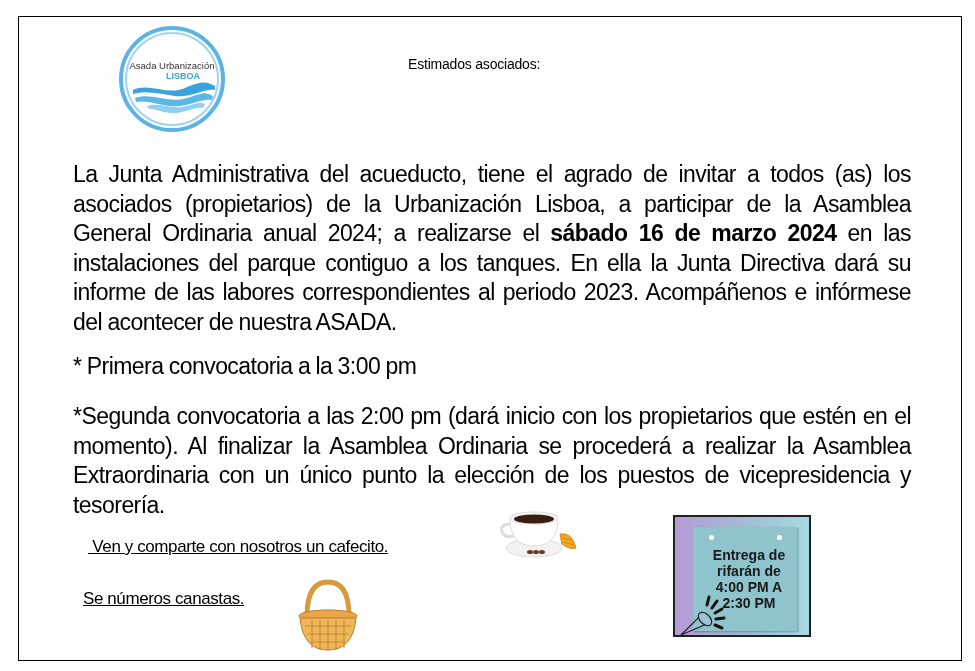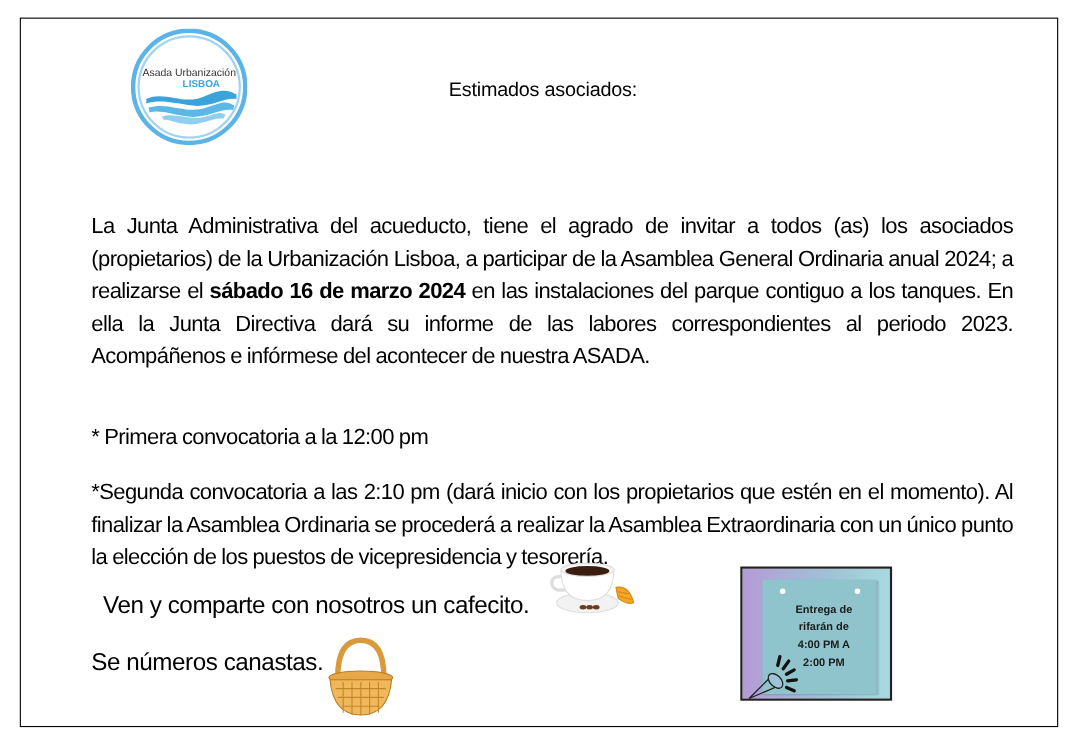--- a/index.html
+++ b/index.html
@@ -1,39 +1,39 @@
 <!DOCTYPE html>
 <html><head>
 <meta charset="utf-8">
 <style>
   html, body { margin:0; padding:0; background:#ffffff; }
   body { width:975px; height:671px; position:relative; overflow:hidden;
          font-family:"Liberation Sans", sans-serif; color:#000; }
   .frame { position:absolute; left:18px; top:16px; width:944px; height:645px;
            border:1.5px solid #000; box-sizing:border-box; }
   .logo { position:absolute; left:119px; top:26px; width:106px; height:106px;text-align:center; }
-  .greeting { position:absolute; left:408px; top:71px; font-size:18px; letter-spacing:-0.2px; }
-  .para { position:absolute; left:83px; width:838px; font-size:20px; line-height:29.5px;
-          text-align:justify; letter-spacing:-0.55px; word-spacing:-0.5px;margin-top:32px; }
+  .greeting { position:absolute; left:408px; top:56px; font-size:14px; letter-spacing:-0.2px; }
+  .para { position:absolute; left:73px; width:838px; font-size:23px; line-height:29.5px;
+          text-align:justify; letter-spacing:-0.55px; word-spacing:-0.5px; }
   .p1 { top:160px; }
   .p2 { top:352px; }
   .p3 { top:402px; }
-  .line { position:absolute; font-size:22px; letter-spacing:-0.4px; }
+  .line { position:absolute; font-size:17px; letter-spacing:-0.4px;text-decoration:underline; }
   .l1 { left:88px; top:537px; }
   .l2 { left:83px; top:589px; }
   .coffee { position:absolute; left:500px; top:504px; width:80px; height:60px; }
   .basket { position:absolute; left:297px; top:578px; width:62px; height:76px; }
   .notice { position:absolute; left:673px; top:515px; width:138px; height:122px;
             border:2px solid #222; box-sizing:border-box;
             background:linear-gradient(90deg,#b49bd6 0%,#9fc3d6 60%,#a8d9e0 100%); }
   .note-paper { position:absolute; left:18px; top:10px; width:104px; height:104px;
                 background:#8fc4cc; box-shadow:1px 1px 2px rgba(0,0,0,0.3); }
   .pin { position:absolute; top:8px; width:5px; height:5px; border-radius:50%; background:#fff; }
   .note-text { position:absolute; left:12px; right:4px; top:20px; text-align:center;
-               font-weight:bold; font-size:10px; line-height:16px; color:#1a1a1a; }
+               font-weight:bold; font-size:14px; line-height:16px; color:#1a1a1a; }
   .note-line { display:block; }
   .megaphone { position:absolute; left:4px; top:76px; width:50px; height:44px; }
 </style>
 </head>
 <body>
 
 <div class="frame"></div>
 
 <div class="logo">
   <svg width="106" height="106" viewBox="0 0 106 106">
@@ -44,23 +44,23 @@
     <path d="M14 64 C 30 56, 48 70, 66 62 S 88 56, 96 60 L 96 64 C 86 62, 72 72, 56 70 S 28 64, 14 68 Z" fill="#3aa3dc"></path>
     <path d="M16 72 C 32 66, 50 78, 68 72 S 86 66, 94 70 L 93 74 C 82 72, 68 82, 52 80 S 28 74, 17 76 Z" fill="#5bb8e6"></path>
     <path d="M28 80 C 40 76, 54 84, 68 80 S 80 76, 86 78 L 84 82 C 76 80, 64 88, 52 87 S 34 82, 30 83 Z" fill="#8fd0f0"></path>
   </svg>
 </div>
 
 <div class="greeting">Estimados asociados:</div>
 
 <div class="para p1"><span>La Junta Administrativa del acueducto, tiene el agrado de invitar a todos (as) los asociados (propietarios) de la Urbanización Lisboa, a participar de la Asamblea General Ordinaria anual 2024; a realizarse el </span><strong>sábado 16 de marzo 2024</strong><span> en las instalaciones del parque contiguo a los tanques. En ella la Junta Directiva dará su informe de las labores correspondientes al periodo 2023. Acompáñenos e infórmese del acontecer de nuestra ASADA.</span></div>
 
-<div class="para p2">* Primera convocatoria a la 12:00 pm</div>
+<div class="para p2">* Primera convocatoria a la 3:00 pm</div>
 
-<div class="para p3">*Segunda convocatoria a las 2:10 pm (dará inicio con los propietarios que estén en el momento). Al finalizar la Asamblea Ordinaria se procederá a realizar la Asamblea Extraordinaria con un único punto la elección de los puestos de vicepresidencia y tesorería.</div>
+<div class="para p3">*Segunda convocatoria a las 2:00 pm (dará inicio con los propietarios que estén en el momento). Al finalizar la Asamblea Ordinaria se procederá a realizar la Asamblea Extraordinaria con un único punto la elección de los puestos de vicepresidencia y tesorería.</div>
 
 <div class="line l1" style="white-space:pre;"> Ven y comparte con nosotros un cafecito.</div>
 <div class="line l2">Se números canastas.</div>
 
 <div class="coffee">
   <svg width="80" height="60" viewBox="0 0 80 60">
     <ellipse cx="34" cy="44" rx="28" ry="9" fill="#f2f2f2" stroke="#ddd"></ellipse>
     <path d="M10 14 Q 10 42 34 42 Q 58 42 58 14 Z" fill="#ffffff" stroke="#ddd"></path>
     <path d="M10 20 Q 0 20 2 28 Q 4 34 14 32" fill="none" stroke="#ddd" stroke-width="3"></path>
     <ellipse cx="34" cy="14" rx="24" ry="6" fill="#f6f6f6" stroke="#ddd"></ellipse>
@@ -84,21 +84,21 @@
 </div>
 
 <div class="notice">
   <div class="note-paper">
     <span class="pin" style="left:16px;"></span>
     <span class="pin" style="left:84px;"></span>
     <div class="note-text">
       <span class="note-line">Entrega de</span>
       <span class="note-line">rifarán de</span>
       <span class="note-line">4:00 PM A</span>
-      <span class="note-line">2:00 PM</span>
+      <span class="note-line">2:30 PM</span>
     </div>
   </div>
   <div class="megaphone">
     <svg width="50" height="44" viewBox="0 0 50 44">
       <path d="M2 42 L 22 22 L 30 30 Z" fill="none" stroke="#222" stroke-width="1.2"></path>
       <ellipse cx="26" cy="26" rx="5" ry="8" transform="rotate(-45 26 26)" fill="#9fc3d6" stroke="#222" stroke-width="1.2"></ellipse>
       <path d="M28 12 L 30 4 M33 15 L 38 8 M36 20 L 43 16 M37 26 L 45 25 M36 32 L 43 35" stroke="#111" stroke-width="3" stroke-linecap="round"></path>
     </svg>
   </div>
 </div>

